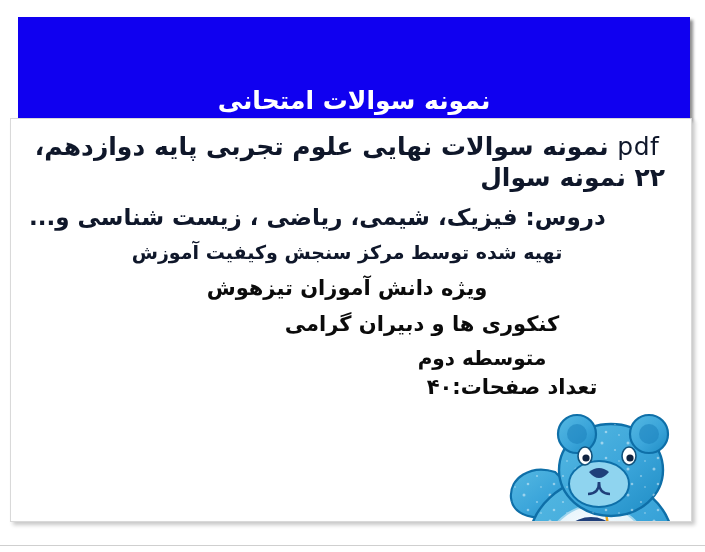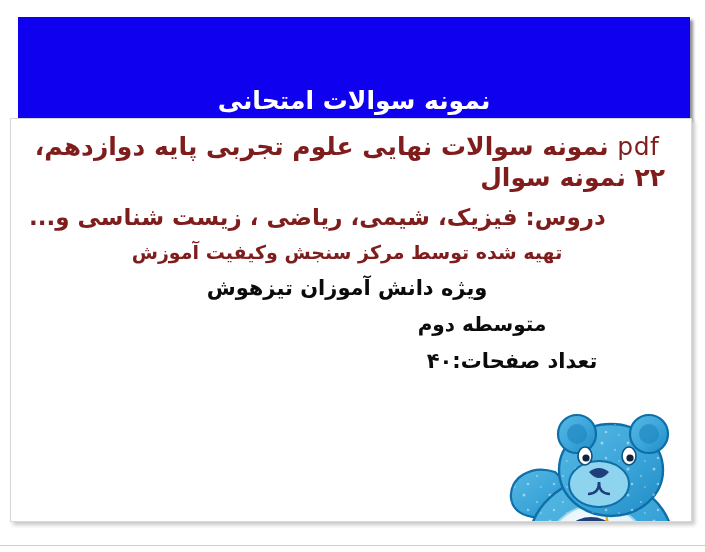--- a/index.html
+++ b/index.html
@@ -63,31 +63,31 @@
     direction: rtl;
   }
 
   .line {
     direction: rtl;
     line-height: 1.14;
     white-space: nowrap;
     font-weight: bold;
   }
 
-  .red   { color: #7f1d1d; }
+  .red   { color: #0f172a; }
   .black { color: #0b0b0b; }
 
   .l1 { font-size: 25px; text-align: center; margin: 0 0 2px 0; }
   .l1 .latin { font-family: "DejaVu Sans", sans-serif; font-weight: normal; letter-spacing: 0.5px; }
   .l2 { font-size: 25px; text-align: right; margin: 0 0 12px 0; }
   .l3 { font-size: 23px; text-align: left; margin: 0 0 12px 0; letter-spacing: 0.5px; }
   .l4 { font-size: 19px; text-align: center; margin: 0 0 13px 0; letter-spacing: 0.6px; }
   .l5 { font-size: 21px; text-align: center; margin: 0 0 12px 0; letter-spacing: 0.4px; }
   .l6 { font-size: 21px; text-align: center; margin: 0 0 10px 0; padding-left: 150px; letter-spacing: 0.6px; }
-  .l7 { font-size: 20px; text-align: center; margin: 0 0 14px 0; padding-left: 270px; letter-spacing: 0.6px; }
+  .l7 { font-size: 20px; text-align: center; margin: 0 0 6px 0; padding-left: 270px; letter-spacing: 0.6px; }
   .l8 { font-size: 21px; text-align: center; margin: 0 0 8px 0; padding-left: 330px; letter-spacing: 0.4px; }
 
   
   #bear-image {
     position: absolute;
     left: 482px;
     top: 293px;
     width: 205px;
     height: 235px;
     z-index: 2;
@@ -193,20 +193,21 @@
     </div>
 
     <div class="line l2 red">۲۲ نمونه سوال</div>
 
     <div class="line l3 red">دروس: فیزیک، شیمی، ریاضی ، زیست شناسی و...</div>
 
     <div class="line l4 red">تهیه شده توسط مرکز سنجش وکیفیت آموزش</div>
 
     <div class="line l5 black">ویژه دانش آموزان تیزهوش</div>
 
+    <div class="line l6 black">کنکوری ها و دبیران گرامی</div>
 
     <div class="line l7 black">متوسطه دوم</div>
 
     <div class="line l8 black">تعداد صفحات:۴۰</div>
   </div>
 </div>
 
 <div id="bottom-rule"></div>
 
 </body></html>

